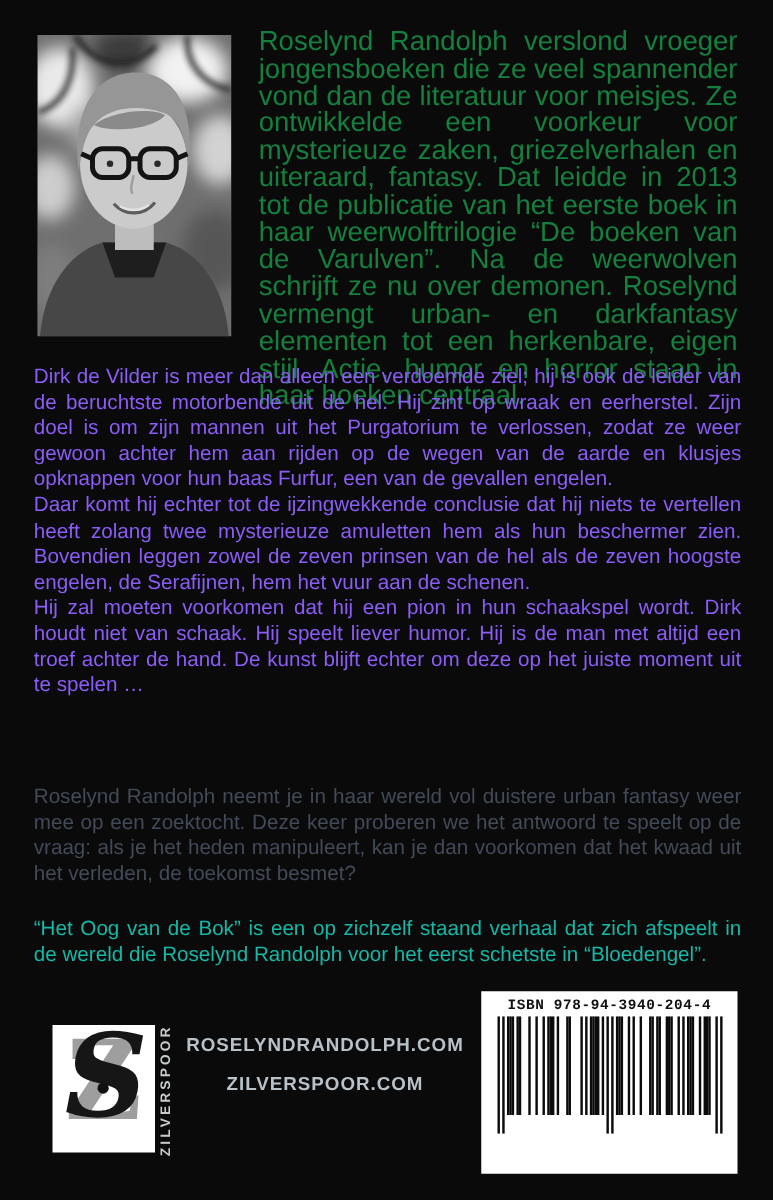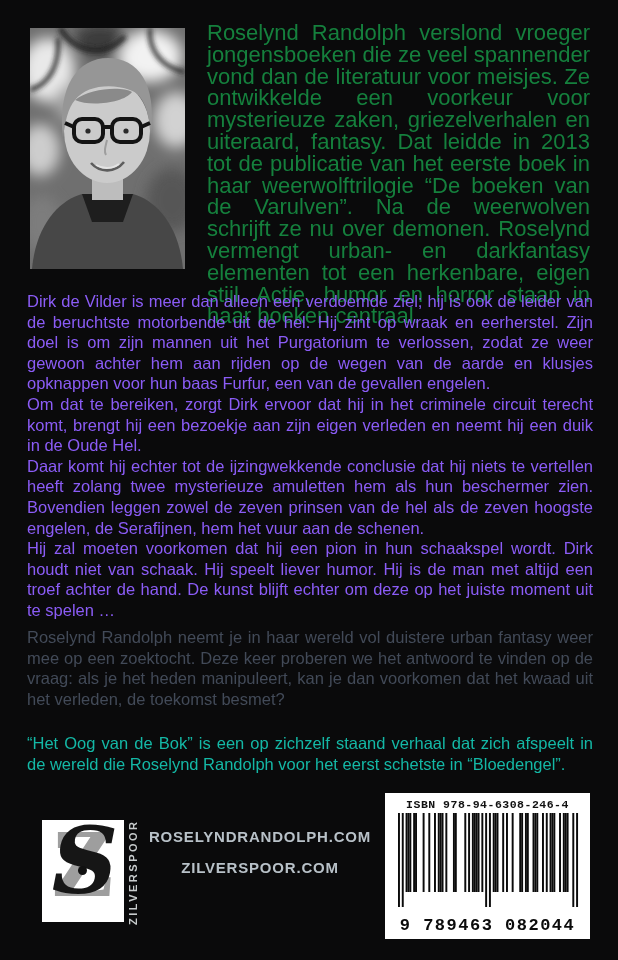--- a/index.html
+++ b/index.html
@@ -146,42 +146,41 @@
         <path d="M61,135 C70,145 85,145 94,134" stroke="#5d5d5d" stroke-width="2.6" fill="none"></path>
         <path d="M66,137 C73,141 82,141 89,136" stroke="#e3e3e3" stroke-width="2" fill="none"></path>
       </g>
     </svg>
   </div>
 
   <p class="bio">Roselynd Randolph verslond vroeger jongensboeken die ze veel spannender vond dan de literatuur voor meisjes. Ze ontwikkelde een voorkeur voor mysterieuze zaken, griezelverhalen en uiteraard, fantasy. Dat leidde in 2013 tot de publicatie van het eerste boek in haar weerwolftrilogie “De boeken van de Varulven”. Na de weerwolven schrijft ze nu over demonen.  Roselynd vermengt urban- en darkfantasy elementen tot een herkenbare, eigen stijl. Actie, humor en horror staan in haar boeken centraal.</p>
 
   <div class="synopsis">
     <p>Dirk de Vilder is meer dan alleen een verdoemde ziel; hij is ook de leider van de beruchtste motorbende uit de hel. Hij zint op wraak en eerherstel. Zijn doel is om zijn mannen uit het Purgatorium te verlossen, zodat ze weer gewoon achter hem aan rijden op de wegen van de aarde en klusjes opknappen voor hun baas Furfur, een van de gevallen engelen.</p>
-    <p>Om dat te bereiken, zorgt Dirk ervoor dat hij in het criminele circuit terecht komt, brengt hij een bezoekje aan zijn eigen verleden en neemt hij een duik in de Oude Hel.</p>
     <p>Daar komt hij echter tot de ijzingwekkende conclusie dat hij niets te vertellen heeft zolang twee mysterieuze amuletten hem als hun beschermer zien. Bovendien leggen zowel de zeven prinsen van de hel als de zeven hoogste engelen, de  Serafijnen, hem het vuur aan de schenen.</p>
     <p>Hij zal moeten voorkomen dat hij een pion in hun schaakspel wordt. Dirk houdt niet van schaak. Hij speelt liever humor. Hij is de man met altijd een troef achter de hand. De kunst blijft echter om deze op het juiste moment uit te spelen …</p>
   </div>
 
-  <p class="closing-1">Roselynd Randolph neemt je in haar wereld vol duistere urban fantasy weer mee op een zoektocht. Deze keer proberen we het antwoord te vinden op de vraag: als je het heden manipuleert, kan je dan voorkomen dat het kwaad uit het verleden, de toekomst besmet?</p>
+  <p class="closing-1">Roselynd Randolph neemt je in haar wereld vol duistere urban fantasy weer mee op een zoektocht. Deze keer proberen we het antwoord te speelt op de vraag: als je het heden manipuleert, kan je dan voorkomen dat het kwaad uit het verleden, de toekomst besmet?</p>
   <p class="closing-2">“Het Oog van de Bok” is een op zichzelf staand verhaal dat zich afspeelt in de wereld die Roselynd Randolph voor het eerst schetste in “Bloedengel”.</p>
 
   <div class="logo-box">
     <div class="logo-z">Z</div>
     <div class="logo-s">S</div>
     <div class="logo-dot"></div>
   </div>
   <div class="logo-vertical">ZILVERSPOOR</div>
 
   <div class="websites">
     <div class="site">ROSELYNDRANDOLPH.COM</div>
     <div class="site">ZILVERSPOOR.COM</div>
   </div>
 
   <div class="barcode-box">
-    <div class="isbn-label">ISBN 978-94-6308-246-4</div>
+    <div class="isbn-label">ISBN 978-94-3940-204-4</div>
     <svg class="bars" width="182" height="94" viewBox="0 0 180 94">
         <rect x="0.00" y="0" width="1.94" height="94"></rect>
         <rect x="3.79" y="0" width="1.94" height="94"></rect>
         <rect x="7.58" y="0" width="1.94" height="79"></rect>
         <rect x="9.47" y="0" width="1.94" height="79"></rect>
         <rect x="11.37" y="0" width="1.94" height="79"></rect>
         <rect x="15.16" y="0" width="1.94" height="79"></rect>
         <rect x="17.05" y="0" width="1.94" height="79"></rect>
         <rect x="24.63" y="0" width="1.94" height="79"></rect>
         <rect x="30.32" y="0" width="1.94" height="79"></rect>
@@ -219,16 +218,15 @@
         <rect x="151.58" y="0" width="1.94" height="79"></rect>
         <rect x="153.47" y="0" width="1.94" height="79"></rect>
         <rect x="155.37" y="0" width="1.94" height="79"></rect>
         <rect x="161.05" y="0" width="1.94" height="79"></rect>
         <rect x="164.84" y="0" width="1.94" height="79"></rect>
         <rect x="166.74" y="0" width="1.94" height="79"></rect>
         <rect x="168.63" y="0" width="1.94" height="79"></rect>
         <rect x="174.32" y="0" width="1.94" height="94"></rect>
         <rect x="178.11" y="0" width="1.94" height="94"></rect>
       </svg>
-    <div class="barcode-number">9 789463 082044</div>
   </div>
 
 </div>
 
 </body></html>

